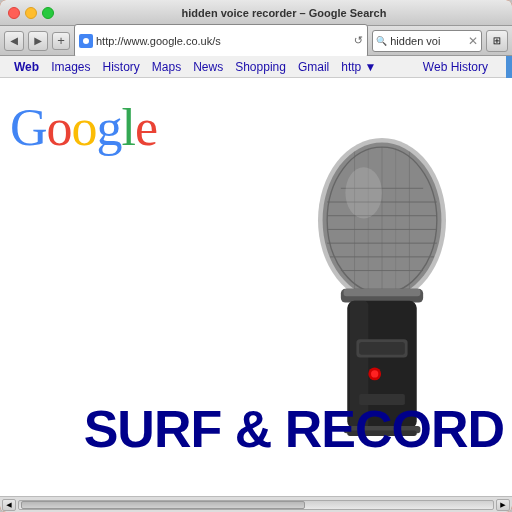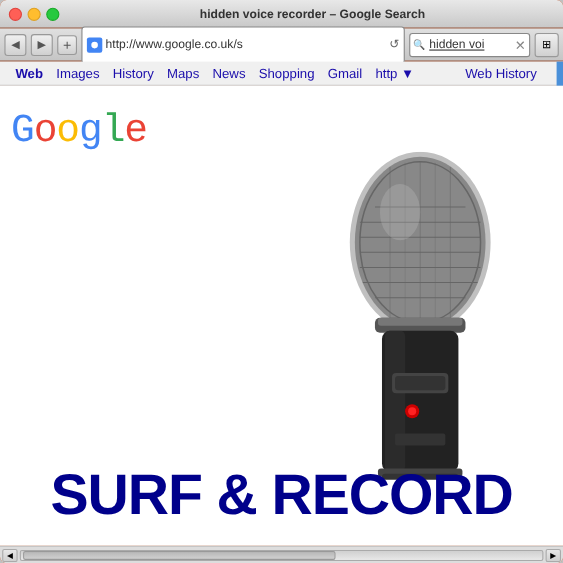--- a/index.html
+++ b/index.html
@@ -152,21 +152,20 @@
 
     .search-icon-small {
       font-size: 9px;
       color: #888;
     }
 
     .search-text-bar {
       font-size: 11px;
       color: #333;
       flex: 1;
-      text-decoration: underline;
     }
 
     .search-clear {
       font-size: 12px;
       color: #888;
       cursor: pointer;
     }
 
     .page-btn {
       width: 22px;
@@ -232,22 +231,22 @@
       overflow: hidden;
     }
 
     .google-logo {
       position: absolute;
       top: 20px;
       left: 10px;
     }
 
     .google-logo-text {
-      font-size: 36px;
-      font-family: Liberation Mono, monospace;
+      font-size: 52px;
+      font-family: Liberation Serif, serif;
       font-weight: normal;
       letter-spacing: -1px;
     }
 
     .g { color: #4285f4; }
     .o1 { color: #ea4335; }
     .o2 { color: #fbbc05; }
     .o3 { color: #4285f4; }
     .g2 { color: #34a853; }
     .l { color: #ea4335; }
@@ -263,25 +262,25 @@
 
     
     .mic-svg {
       width: 100%;
       height: 100%;
     }
 
     
     .bottom-text {
       position: absolute;
-      bottom: 16px;
+      bottom: 37px;
       left: 0;
       right: 0;
-      text-align: center;
-      padding: 0 20px;
+      text-align: right;
+      padding: 0 8px;
     }
 
     .surf-record {
       font-size: 52px;
       font-weight: 900;
       color: #00008b;
       font-family: Arial Black, Arial, sans-serif;
       letter-spacing: -1px;
     }
 

